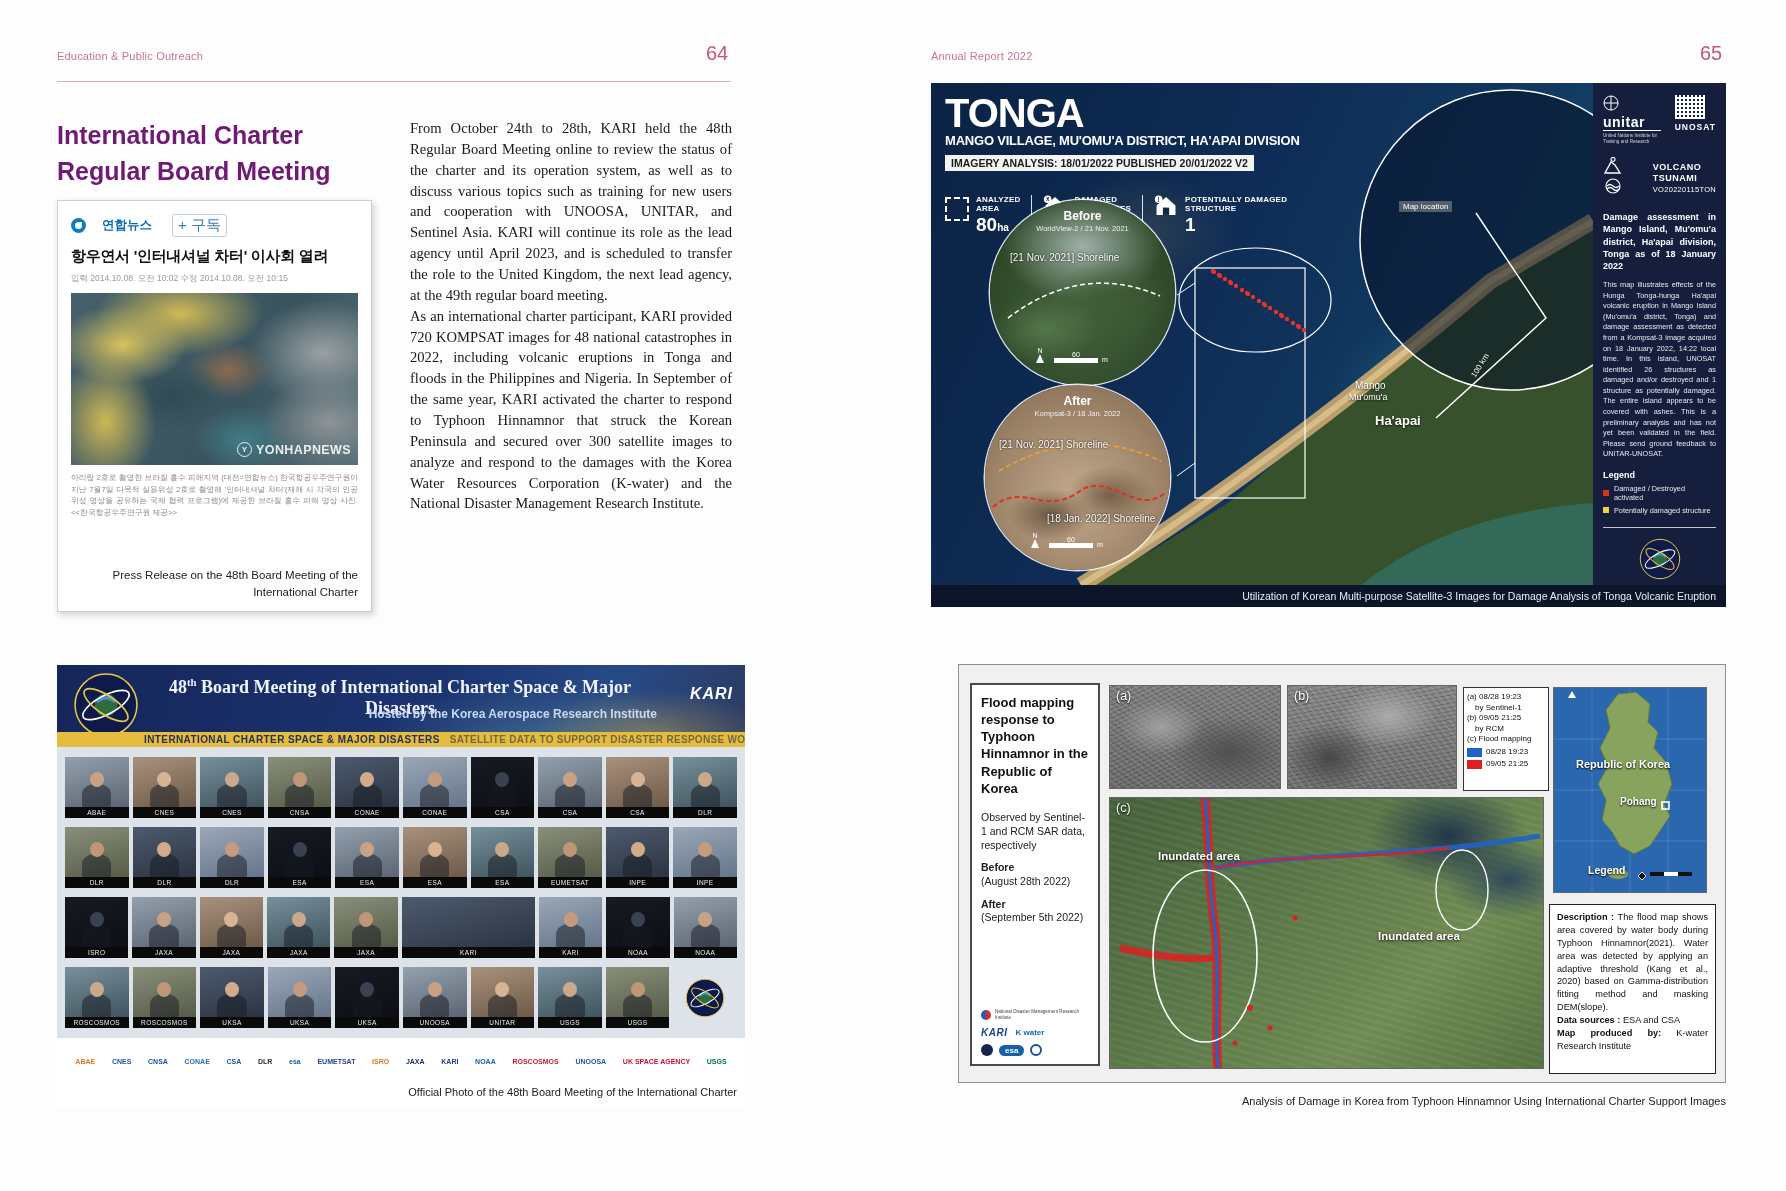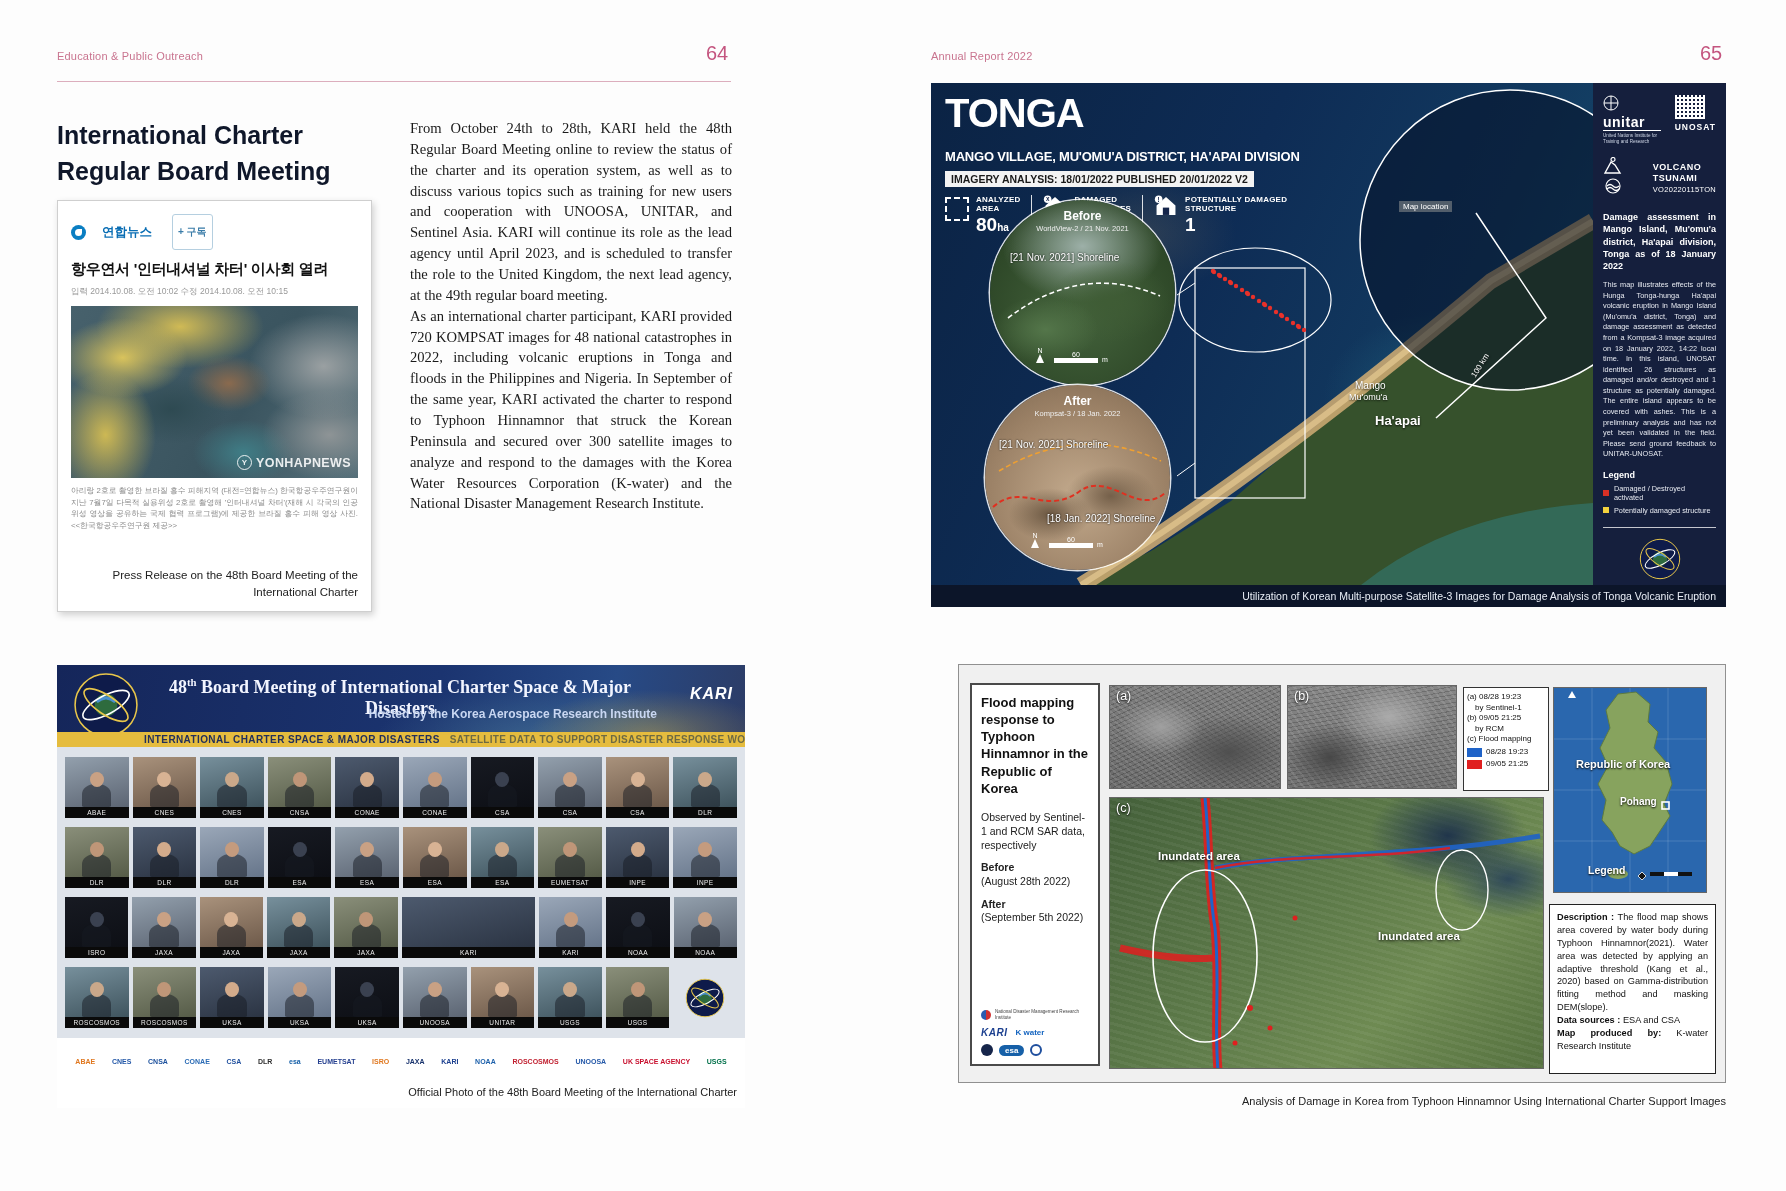--- a/index.html
+++ b/index.html
@@ -3,29 +3,29 @@
 <meta charset="utf-8">
 <style>
   html,body{margin:0;padding:0;}
   body{width:1786px;height:1191px;position:relative;overflow:hidden;background:#fdfdfd;
        font-family:"Liberation Sans",sans-serif;color:#222;}
   .abs{position:absolute;}
   
   .sec-header{font-size:11px;color:#c9748f;letter-spacing:.2px;}
   .pagenum{font-size:20px;color:#c4557f;}
   .rule{height:1px;background:#dcaebd;}
-  .lp-title{font-size:25px;font-weight:bold;color:#0f172a;line-height:1.42;width:340px;}
+  .lp-title{font-size:25px;font-weight:bold;color:#701a75;line-height:1.42;width:340px;}
   
   .article-box{width:315px;height:412px;background:#fff;border:1px solid #cfcfcf;
       box-shadow:2px 3px 7px rgba(0,0,0,.18);box-sizing:border-box;padding:13px;}
   .yonhap-row{display:flex;align-items:center;gap:16px;}
   .yonhap-circ{width:15px;height:15px;border-radius:50%;background:#0a7ec2;position:relative;}
   .yonhap-circ:after{content:"";position:absolute;left:4px;top:4px;width:7px;height:7px;border-radius:50% 0 50% 50%;background:#fff;}
   .yonhap-name{font-size:12.5px;font-weight:bold;color:#0a6eb4;}
-  .subscribe{font-size:10px;color:#3a7ca8;border:1px solid #b5cfe0;border-radius:3px;padding:10px 5px;margin-left:4px;font-weight:bold;}
+  .subscribe{font-size:15px;color:#3a7ca8;border:1px solid #b5cfe0;border-radius:3px;padding:1px 5px;margin-left:4px;}
   .headline{font-size:15px;font-weight:bold;color:#111;margin-top:10px;letter-spacing:-.3px;}
   .dateline{font-size:8.5px;color:#999;margin-top:7px;}
   .news-img{margin-top:8px;height:172px;position:relative;overflow:hidden;background:
      radial-gradient(90px 55px at 18% 30%,#d9c35c,transparent 72%),
      radial-gradient(120px 60px at 38% 12%,#d0ba55,transparent 70%),
      radial-gradient(70px 90px at 12% 75%,#cdb854,transparent 72%),
      radial-gradient(80px 50px at 35% 60%,#2e4a52,transparent 70%),
      radial-gradient(60px 40px at 55% 45%,#8a6a4e,transparent 70%),
      radial-gradient(100px 70px at 88% 35%,#9aa0a2,transparent 75%),
      radial-gradient(90px 60px at 90% 75%,#8e9496,transparent 75%),
@@ -78,21 +78,21 @@
   .tonga-map{position:absolute;left:0;top:0;width:662px;height:502px;overflow:hidden;background:
      radial-gradient(150px 95px at 88% 84%,rgba(64,165,175,.55),transparent 72%),
      radial-gradient(190px 120px at 80% 62%,rgba(46,135,155,.4),transparent 72%),
      radial-gradient(130px 85px at 32% 30%,rgba(155,135,95,.22),transparent 72%),
      linear-gradient(115deg,#0b2344 0%,#0e2c55 40%,#123a60 70%,#175070 100%);}
   .tonga-sidebar{position:absolute;left:662px;top:0;width:133px;height:502px;background:#151f3d;
      color:#fff;box-sizing:border-box;padding:12px 10px;}
   .tonga-capbar{position:absolute;left:0;top:502px;width:795px;height:22px;background:#0c1529;
      color:#e8edf5;font-size:10.5px;line-height:22px;text-align:right;box-sizing:border-box;padding-right:10px;}
   .tonga-title{font-size:40px;font-weight:bold;color:#fff;letter-spacing:-1px;line-height:1;}
-  .tonga-sub{font-size:13px;font-weight:bold;color:#fff;margin-top:16px;letter-spacing:-.2px;}
+  .tonga-sub{font-size:13px;font-weight:bold;color:#fff;margin-top:0;letter-spacing:-.2px;}
   .imagery-box{display:inline-block;background:#f3f3f3;color:#1a1a1a;font-size:10.5px;
      font-weight:bold;padding:2px 6px;margin-top:7px;}
   .stats{position:absolute;left:14px;top:112px;display:flex;align-items:flex-start;color:#fff;}
   .stat{display:flex;gap:7px;align-items:flex-start;}
   .stat-label{font-size:8px;font-weight:bold;line-height:1.15;letter-spacing:.2px;}
   .stat-value{font-size:19px;font-weight:bold;line-height:1;margin-top:2px;}
   .stat-unit{font-size:10px;font-weight:bold;}
   .stat-div{width:1px;background:rgba(255,255,255,.85);height:42px;margin:0 11px;}
   .dash-sq{width:20px;height:20px;border:2px dashed #fff;margin-top:2px;}
   .inset{position:absolute;border-radius:50%;overflow:hidden;width:185px;height:185px;

